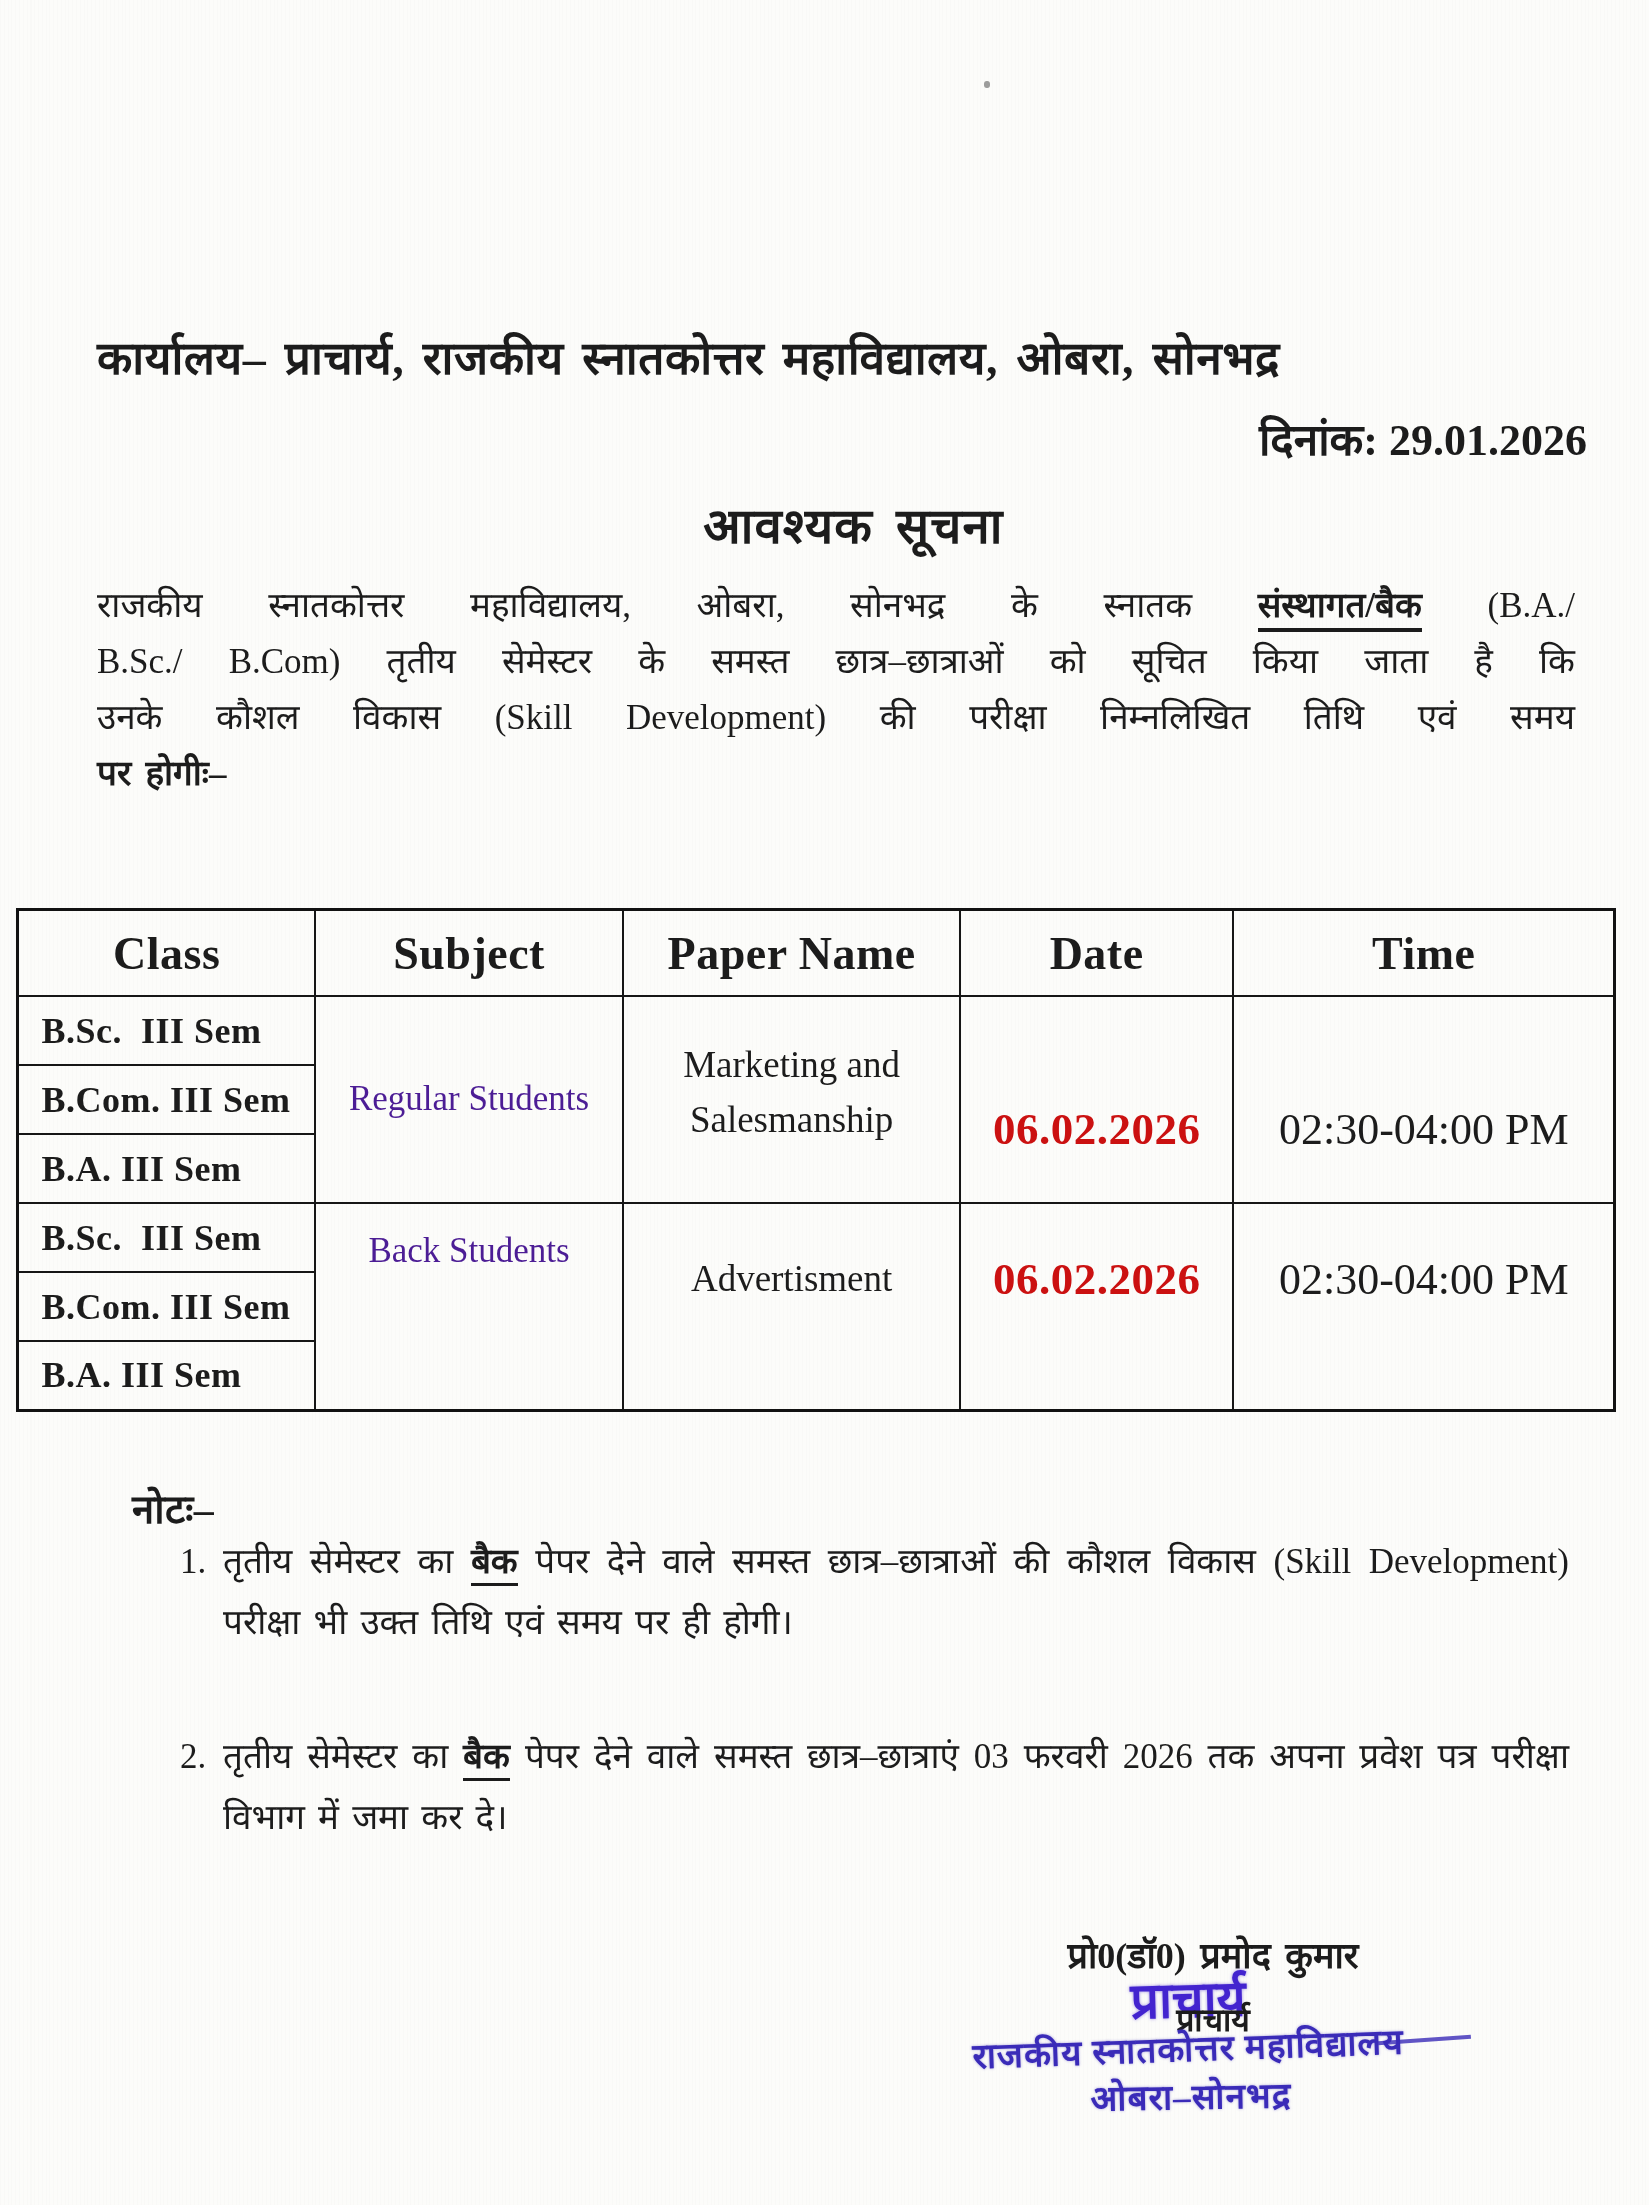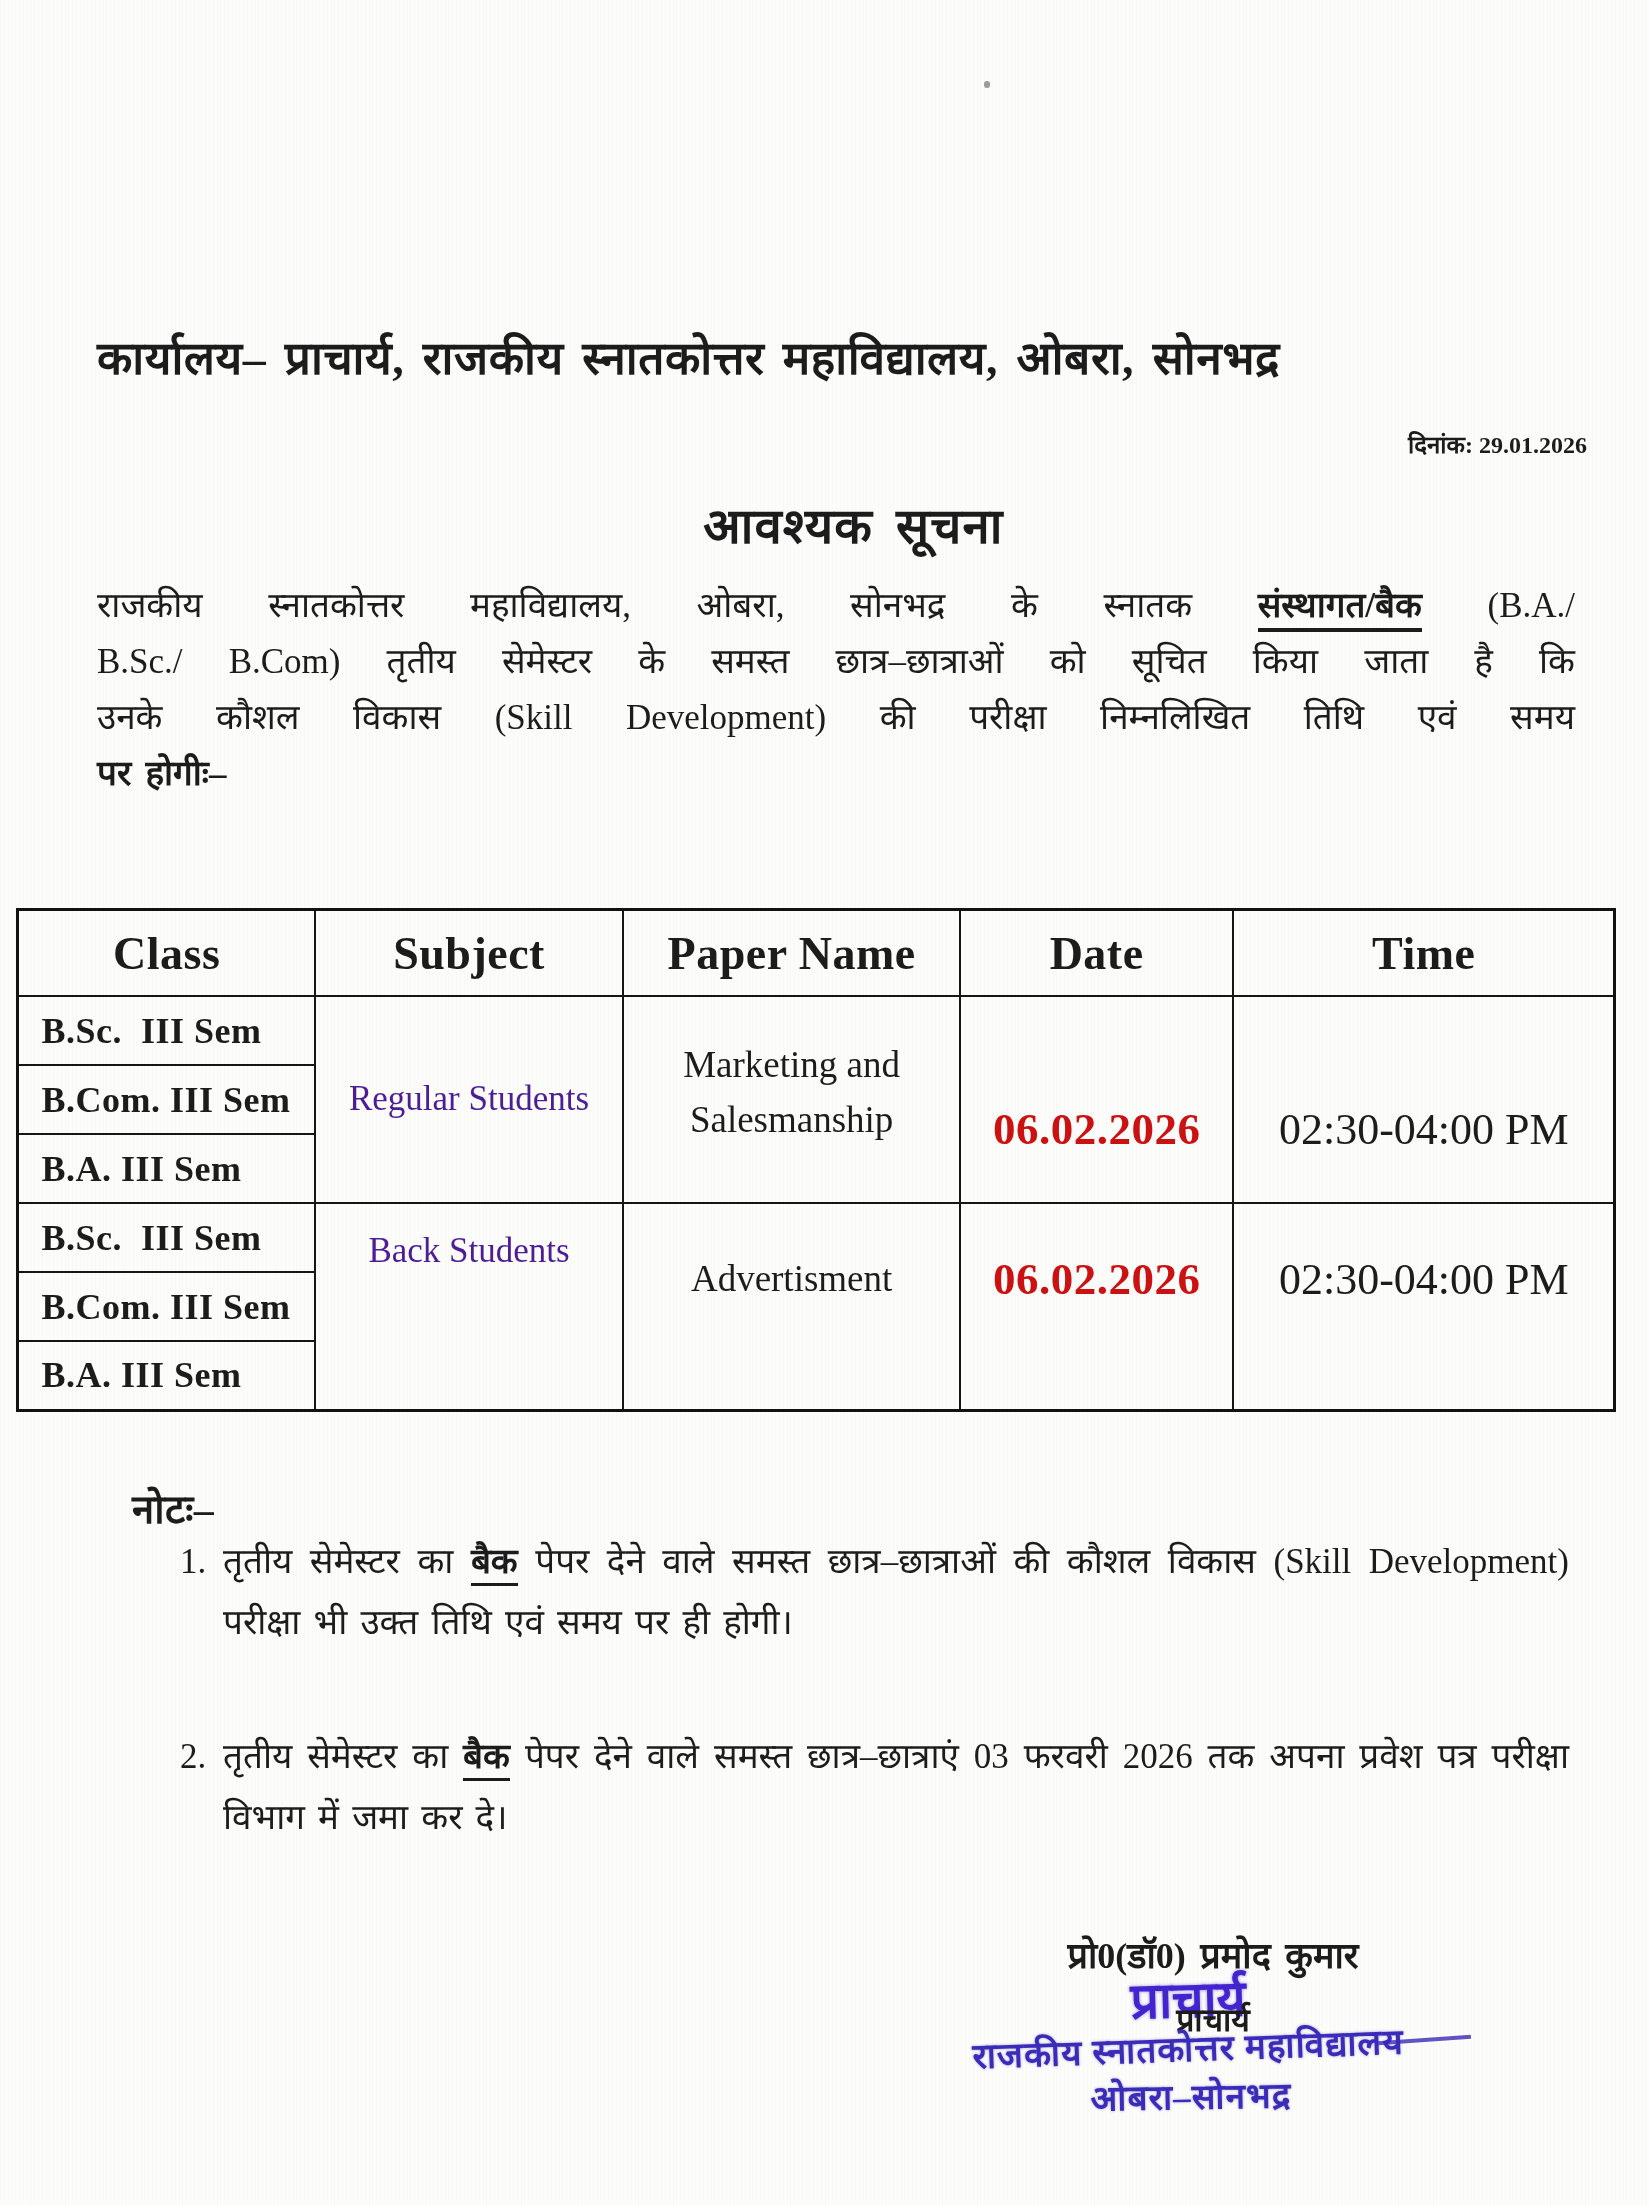--- a/index.html
+++ b/index.html
@@ -14,21 +14,21 @@
   }
   .abs{position:absolute;}
   
   #office-line{
     left:97px;top:295px;width:1192px;
     font-size:46px;font-weight:600;letter-spacing:0.5px;word-spacing:6.6px;
     font-family:"Liberation Serif",serif;
     margin-top:30px;
   }
   #date-line{
-    top:427px;right:63px;font-size:24px;font-weight:600;
+    top:408px;right:63px;font-size:44px;font-weight:600;
   }
   
   #notice-title{
     top:491px;left:0;width:100%;text-align:center;
     font-size:49px;font-weight:700;letter-spacing:1.1px;word-spacing:9.8px;
     transform:translateX(28.4px);
   }
   
   #intro{left:97px;top:578px;width:1478px;font-size:35px;line-height:56px;word-spacing:5.5px;}
   .intro-line{text-align:justify;text-align-last:justify;}

